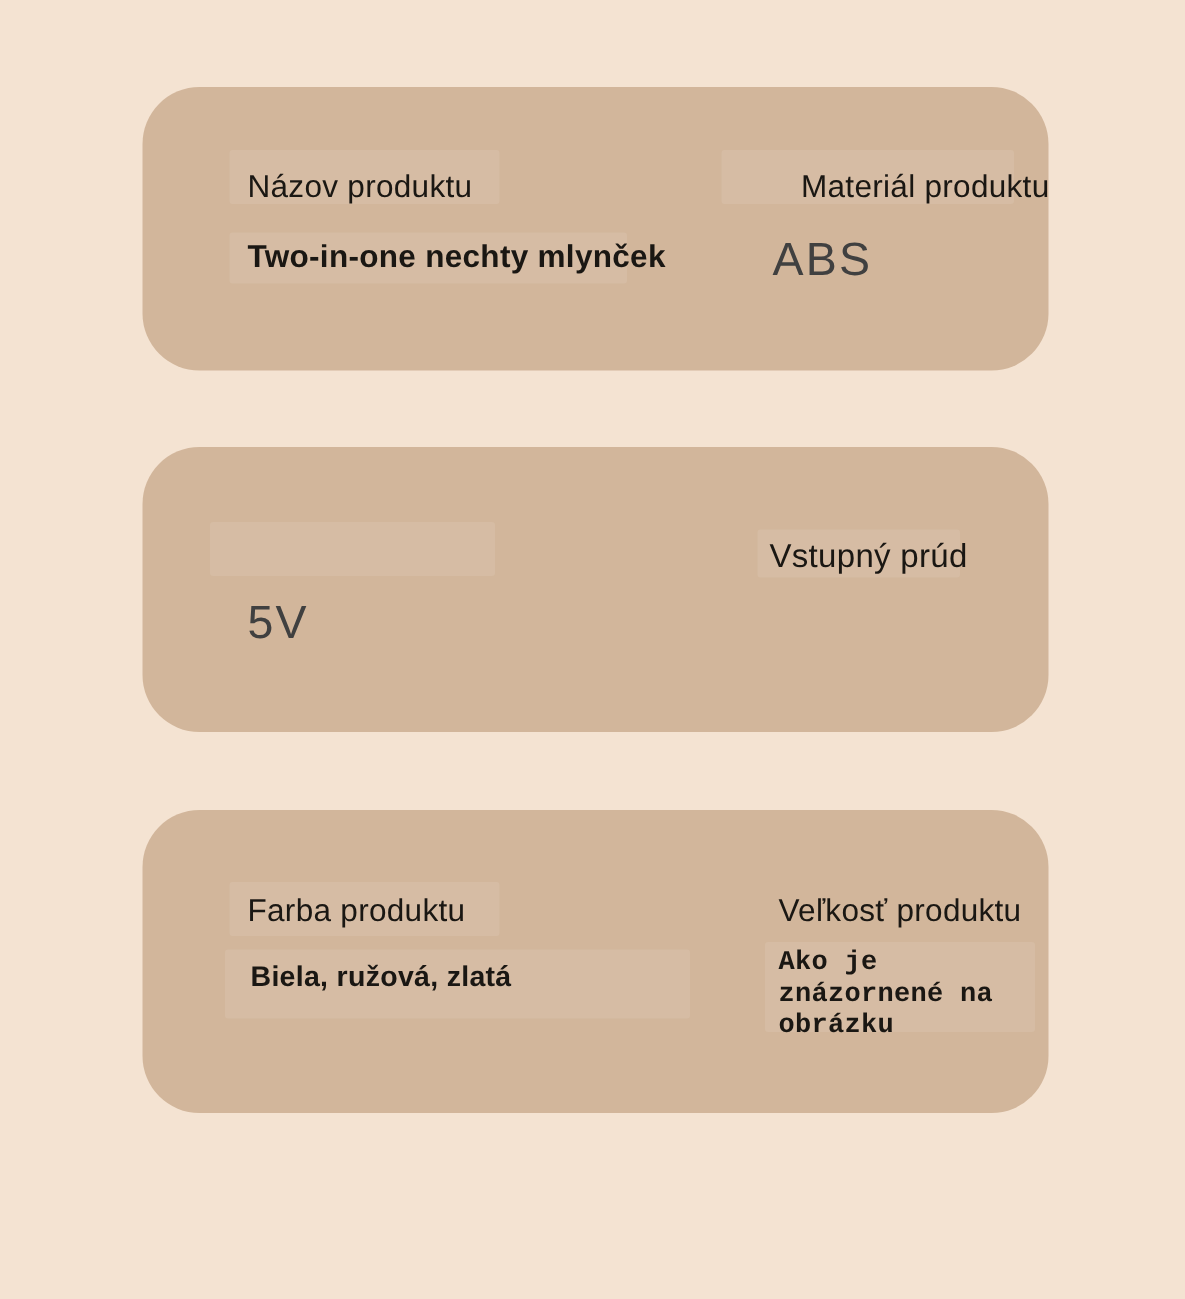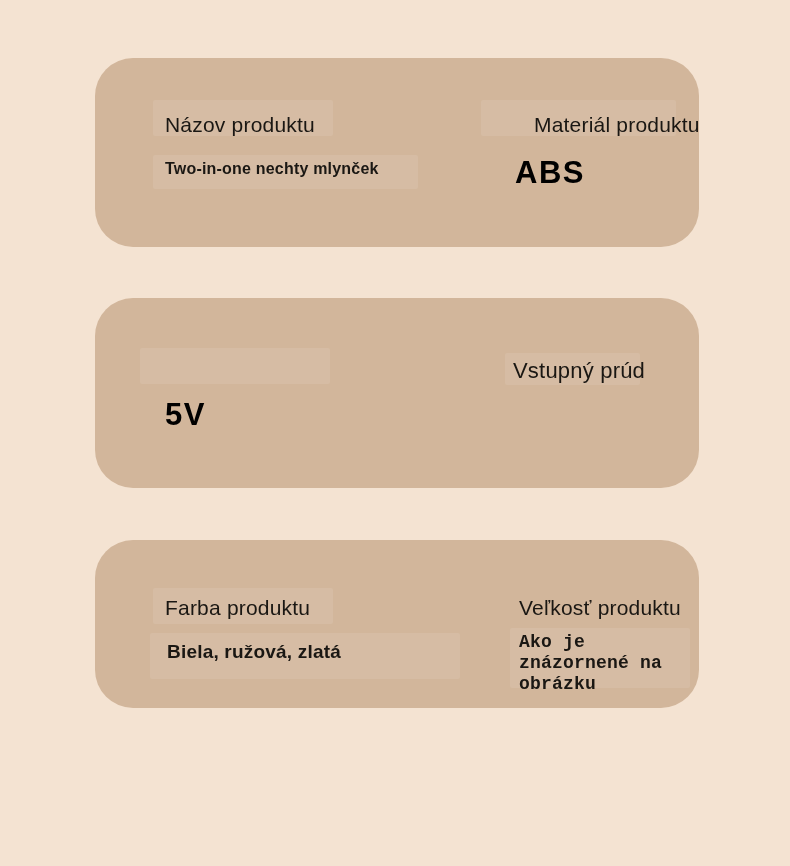--- a/index.html
+++ b/index.html
@@ -18,21 +18,21 @@
   }
   .card {
     position: absolute;
     left: 95px;
     width: 604px;
     background: #d2b69b;
     border-radius: 38px;
   }
   .card-1 { top: 58px;  height: 189px; }
   .card-2 { top: 298px; height: 190px; }
-  .card-3 { top: 540px; height: 168px; }
+  .card-3 { top: 540px; height: 202px; }
 
   .patch {
     position: absolute;
     background: rgba(255,255,255,0.09);
     border-radius: 2px;
   }
 
   .txt {
     position: absolute;
     white-space: nowrap;
@@ -45,34 +45,34 @@
     letter-spacing: 0.2px;
   }
   .label-sm { font-size: 22px; }
   .value-bold {
     font-weight: bold;
     color: #1a1713;
     font-size: 19px;
     letter-spacing: 0.2px;
   }
   .value-big {
-    font-weight: 700;
-    color: #000000;
+    font-weight: 400;
+    color: #404040;
     font-size: 31px;
     letter-spacing: 1.5px;
   }
   .wrap {
     white-space: normal;
     line-height: 1.16;
     font-family: Liberation Mono, monospace;
   }
 
   
   .c1-l-label { left: 70px;  top: 54px; }
-  .c1-l-value { left: 70px;  top: 101px; font-size: 16px; }
+  .c1-l-value { left: 70px;  top: 101px; font-size: 21px; }
   .c1-r-label { left: 395px; top: 54px; margin-left: 44px; }
   .c1-r-value { left: 420px; top: 96px; }
 
   
   .c2-l-label { left: 55px;  top: 56px; }
   .c2-l-value { left: 70px;  top: 98px; }
   .c2-r-label { left: 418px; top: 60px; }
   .c2-r-value { left: 420px; top: 98px; }
 
   

